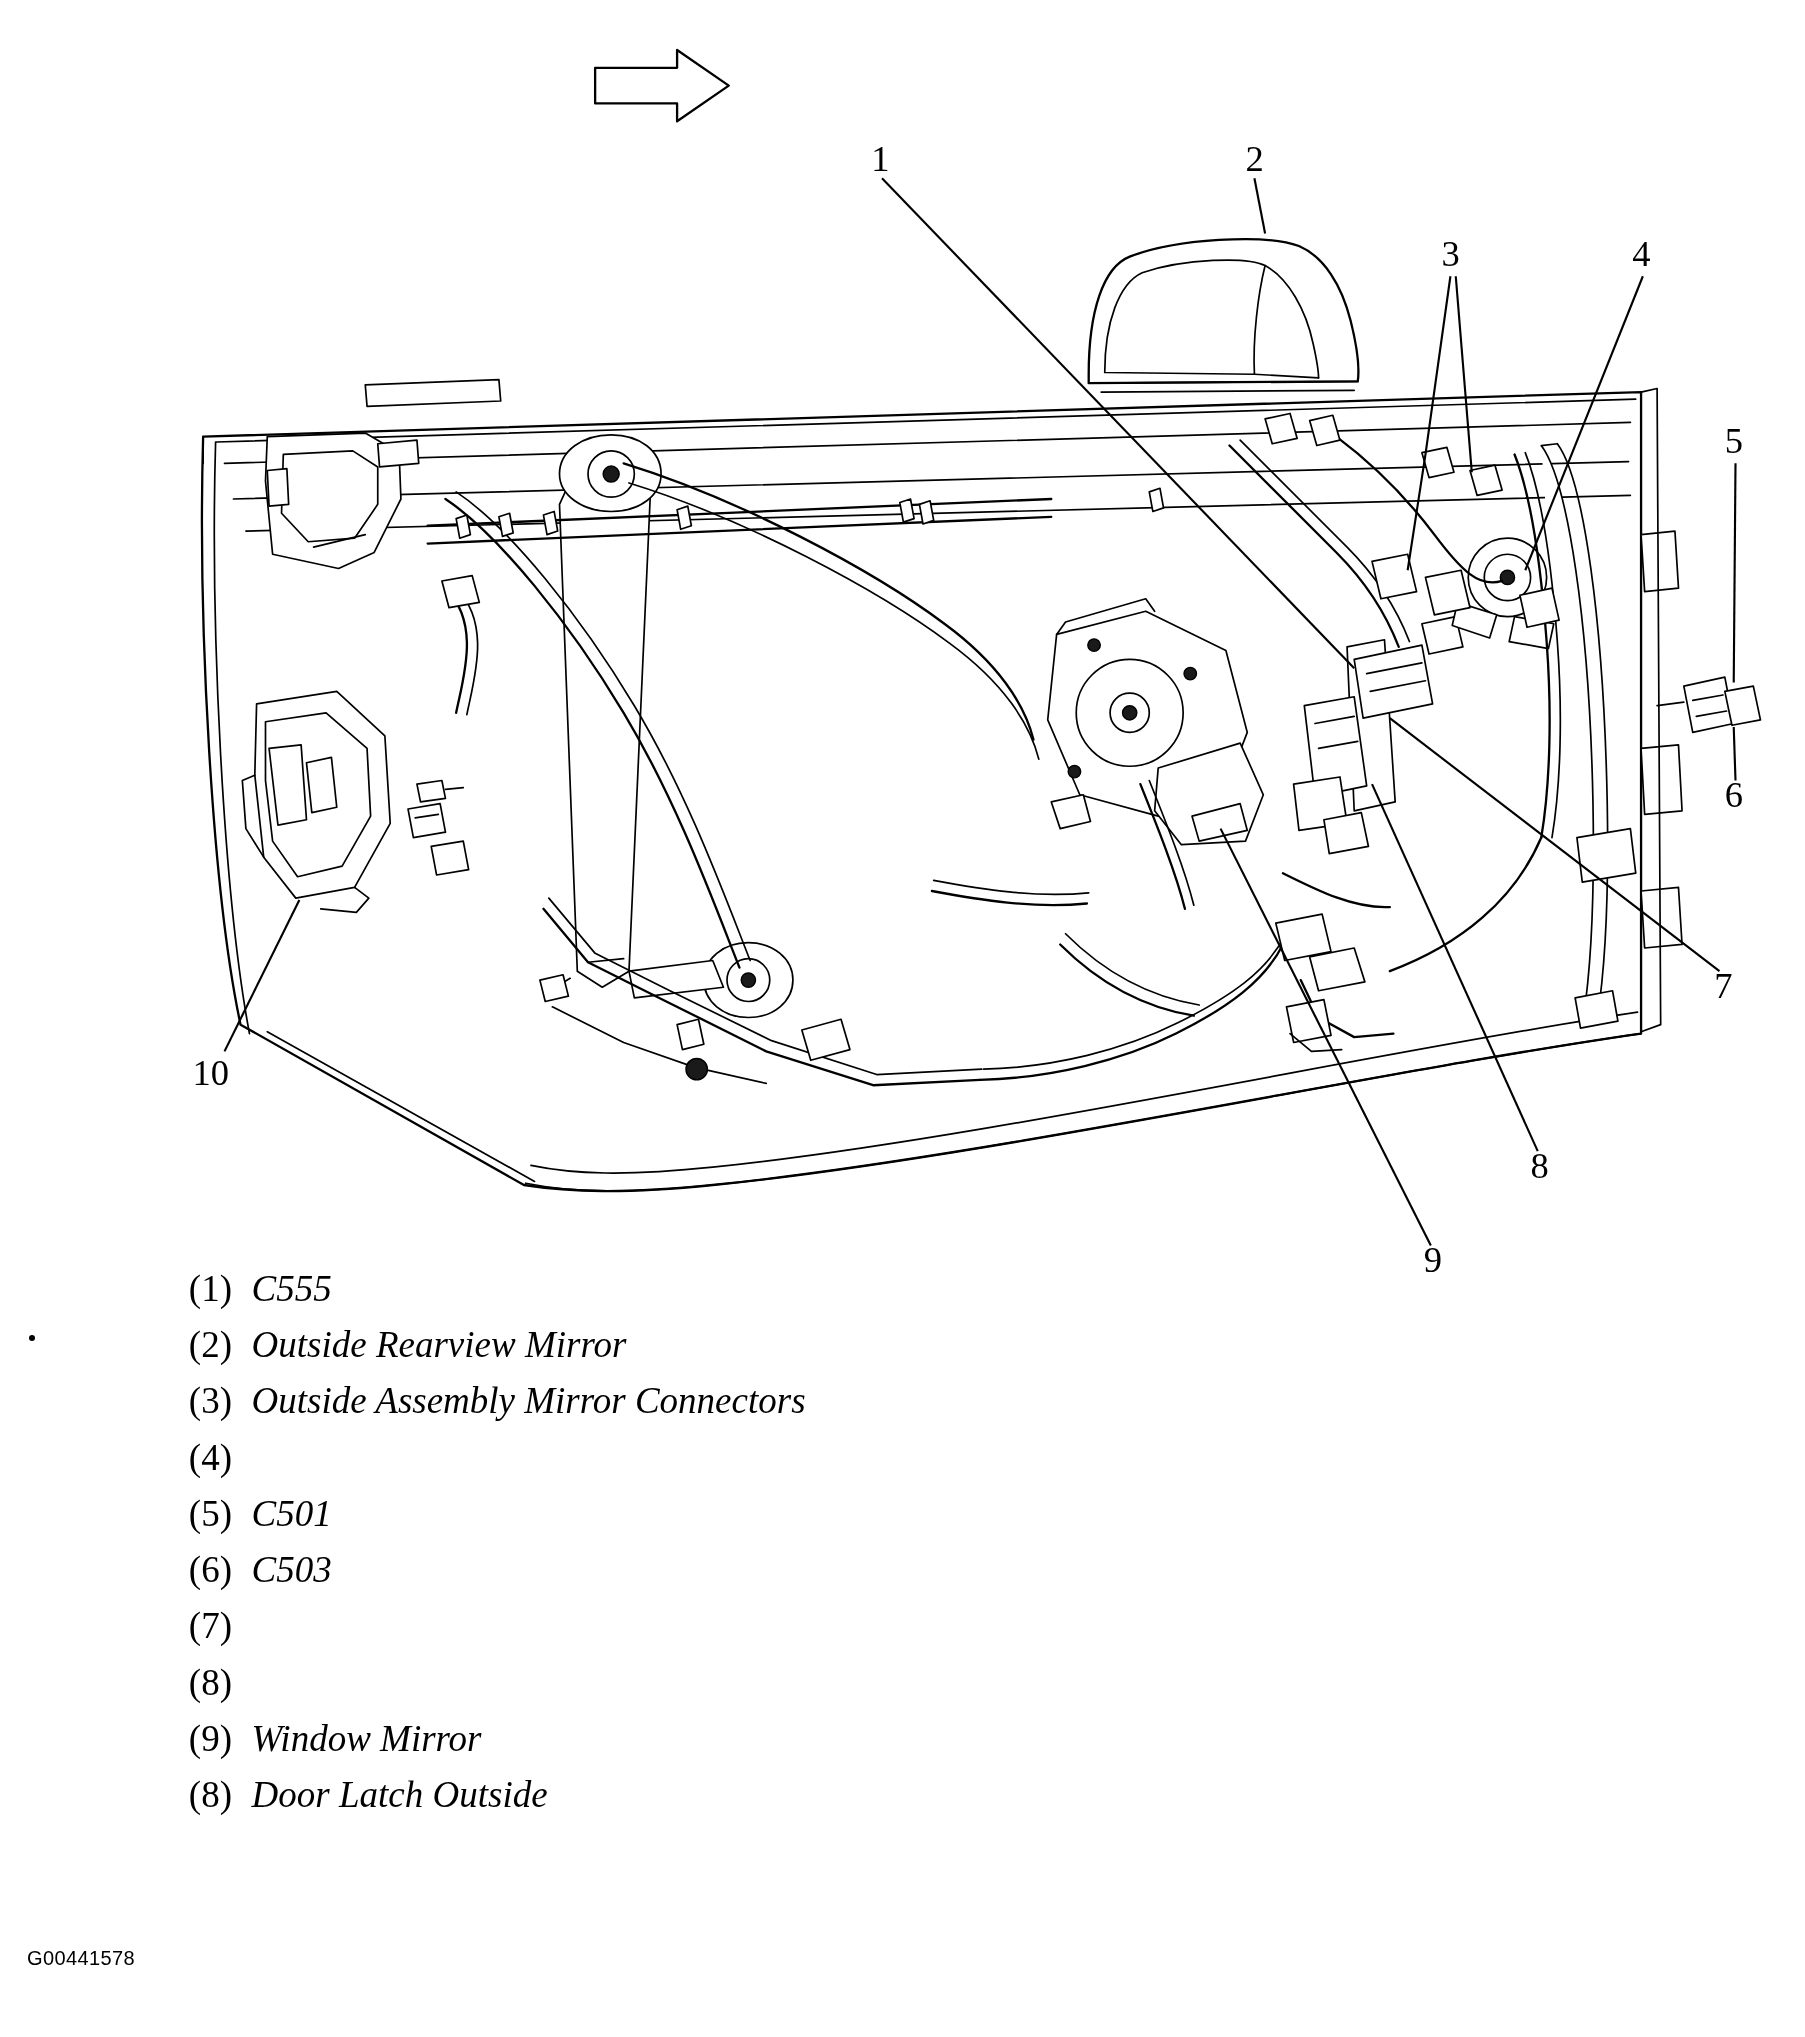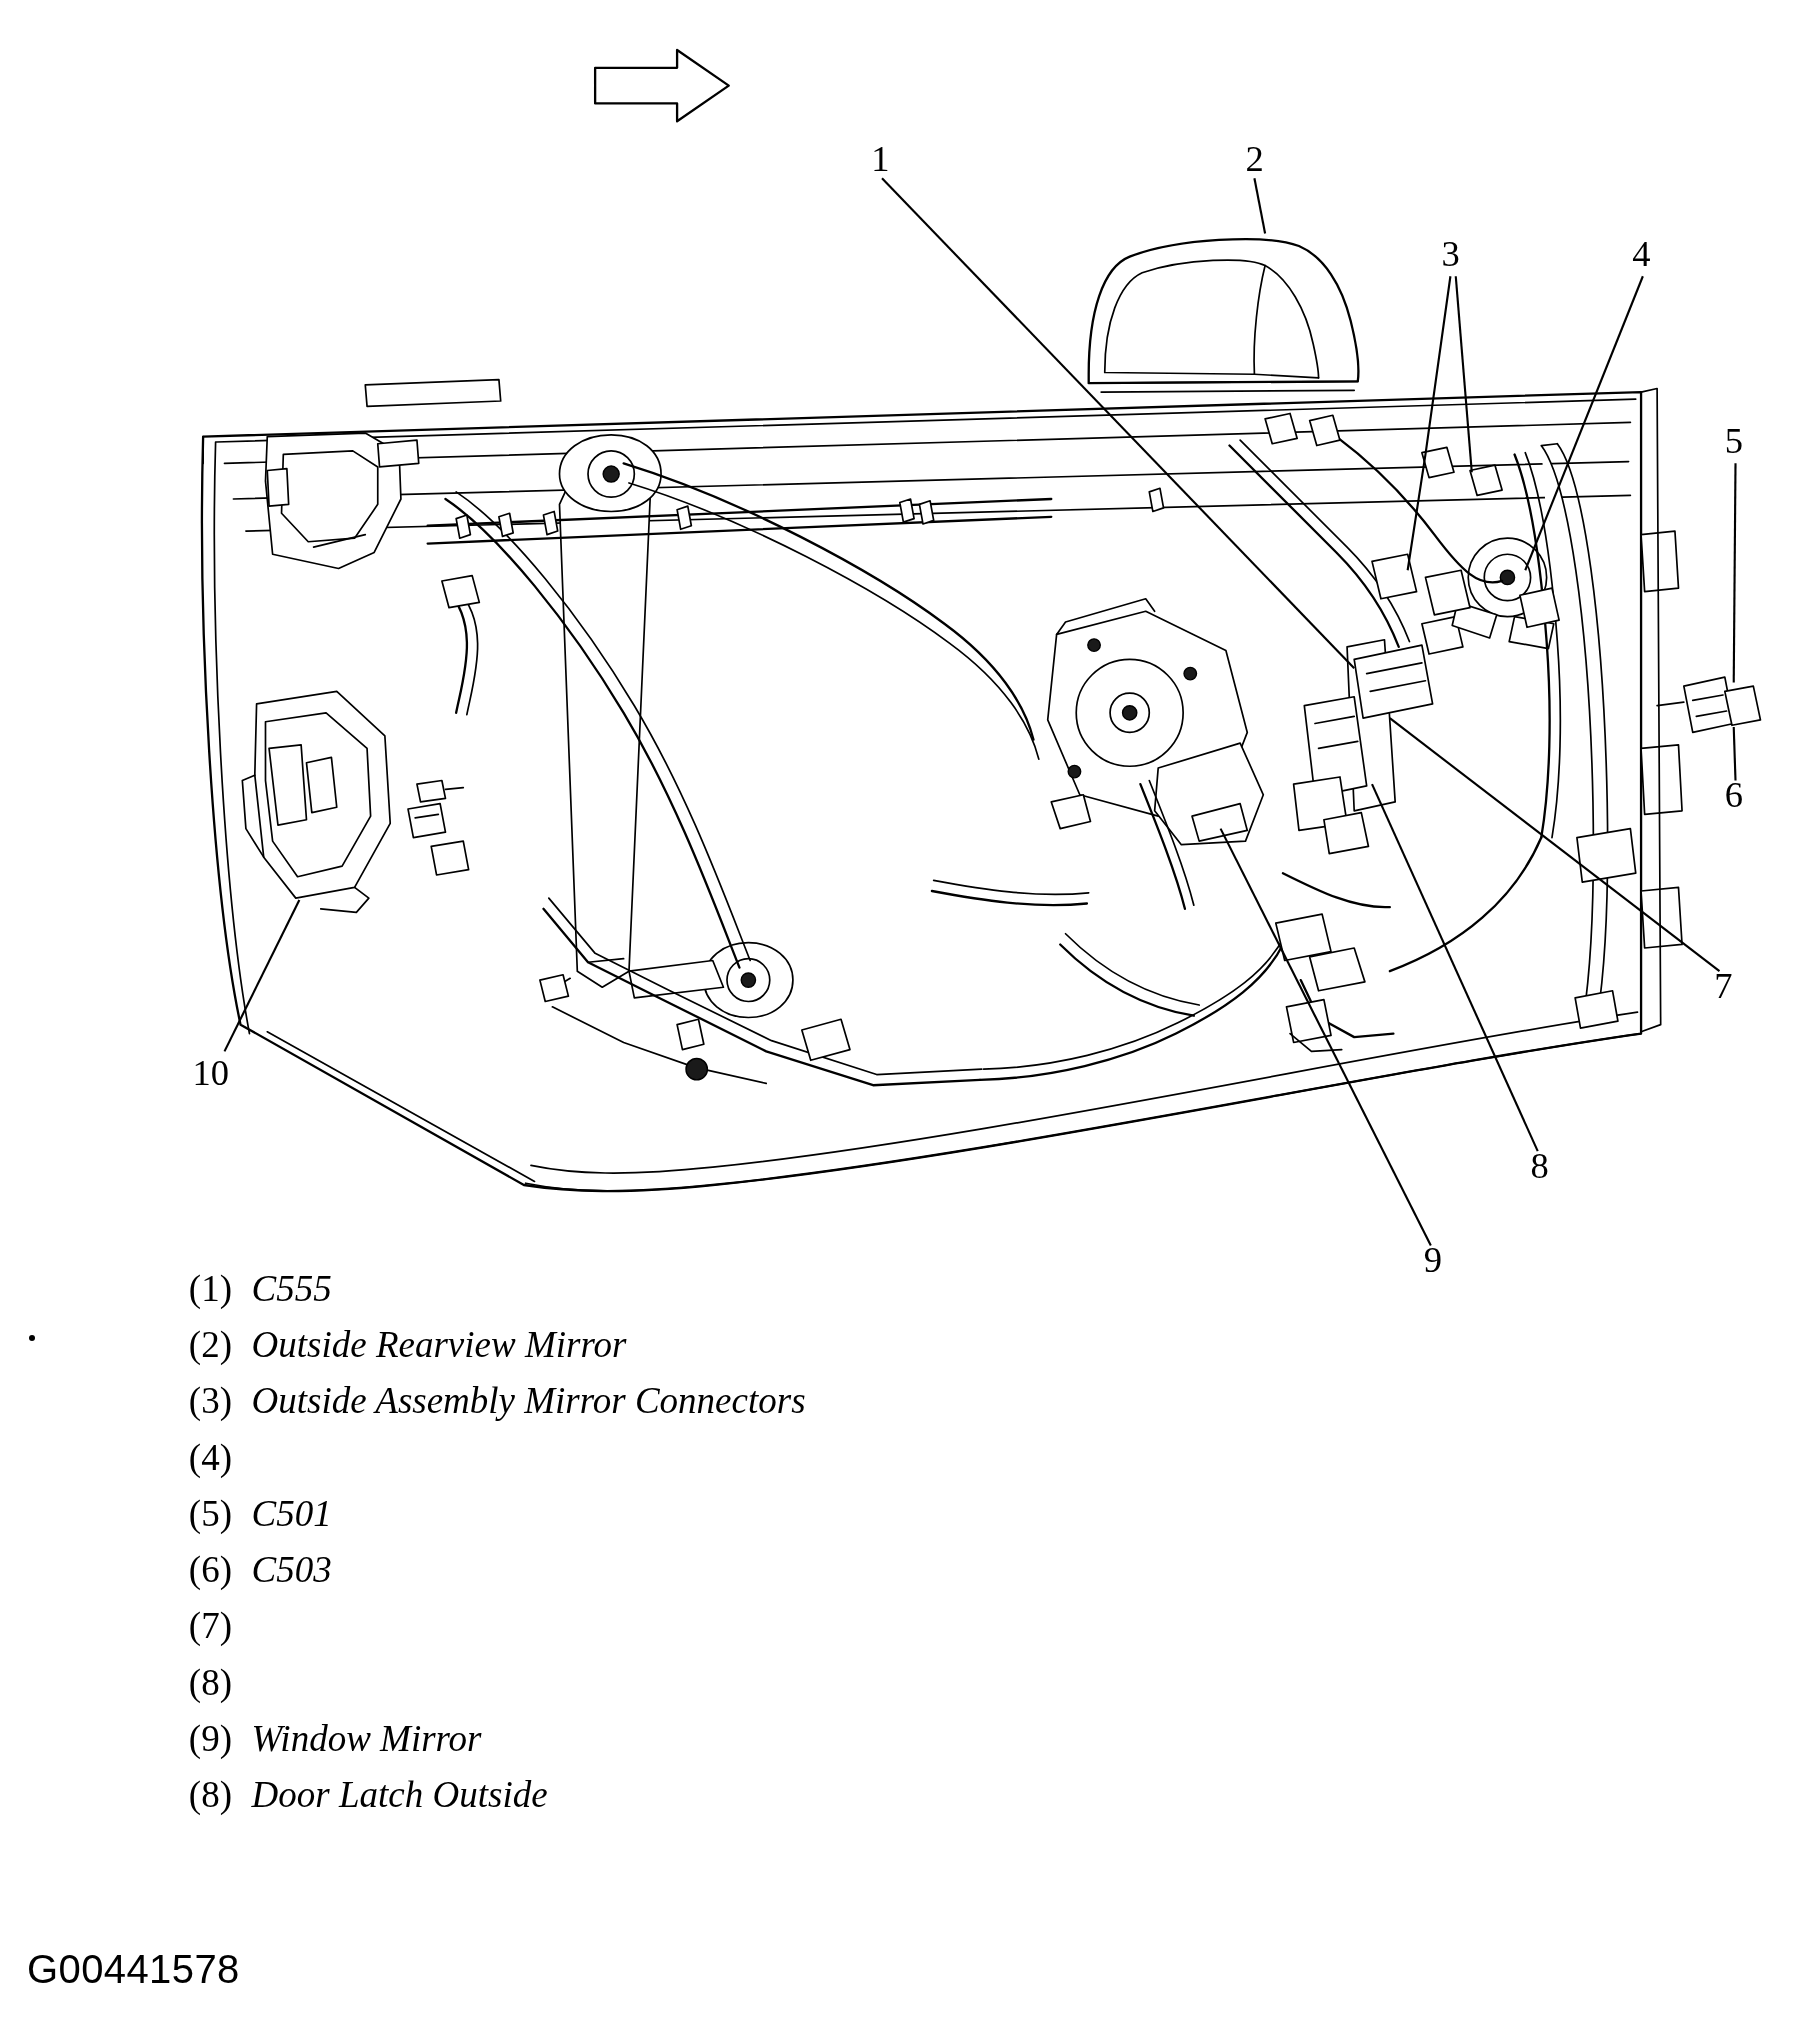--- a/index.html
+++ b/index.html
@@ -92,21 +92,21 @@
   }
   .legend-label {
     flex: 1 1 auto;
     font-style: italic;
   }
   #figure-id {
     position: absolute;
     left: 27px;
     top: 1947px;
     font-family: "Liberation Sans", sans-serif;
-    font-size: 40px;
+    font-size: 20px;
     letter-spacing: 0.4px;
   }
   #stray-mark {
     position: absolute;
     left: 28.5px;
     top: 1335px;
     width: 6.2px;
     height: 6.2px;
     background: #000;
     border-radius: 50%;

